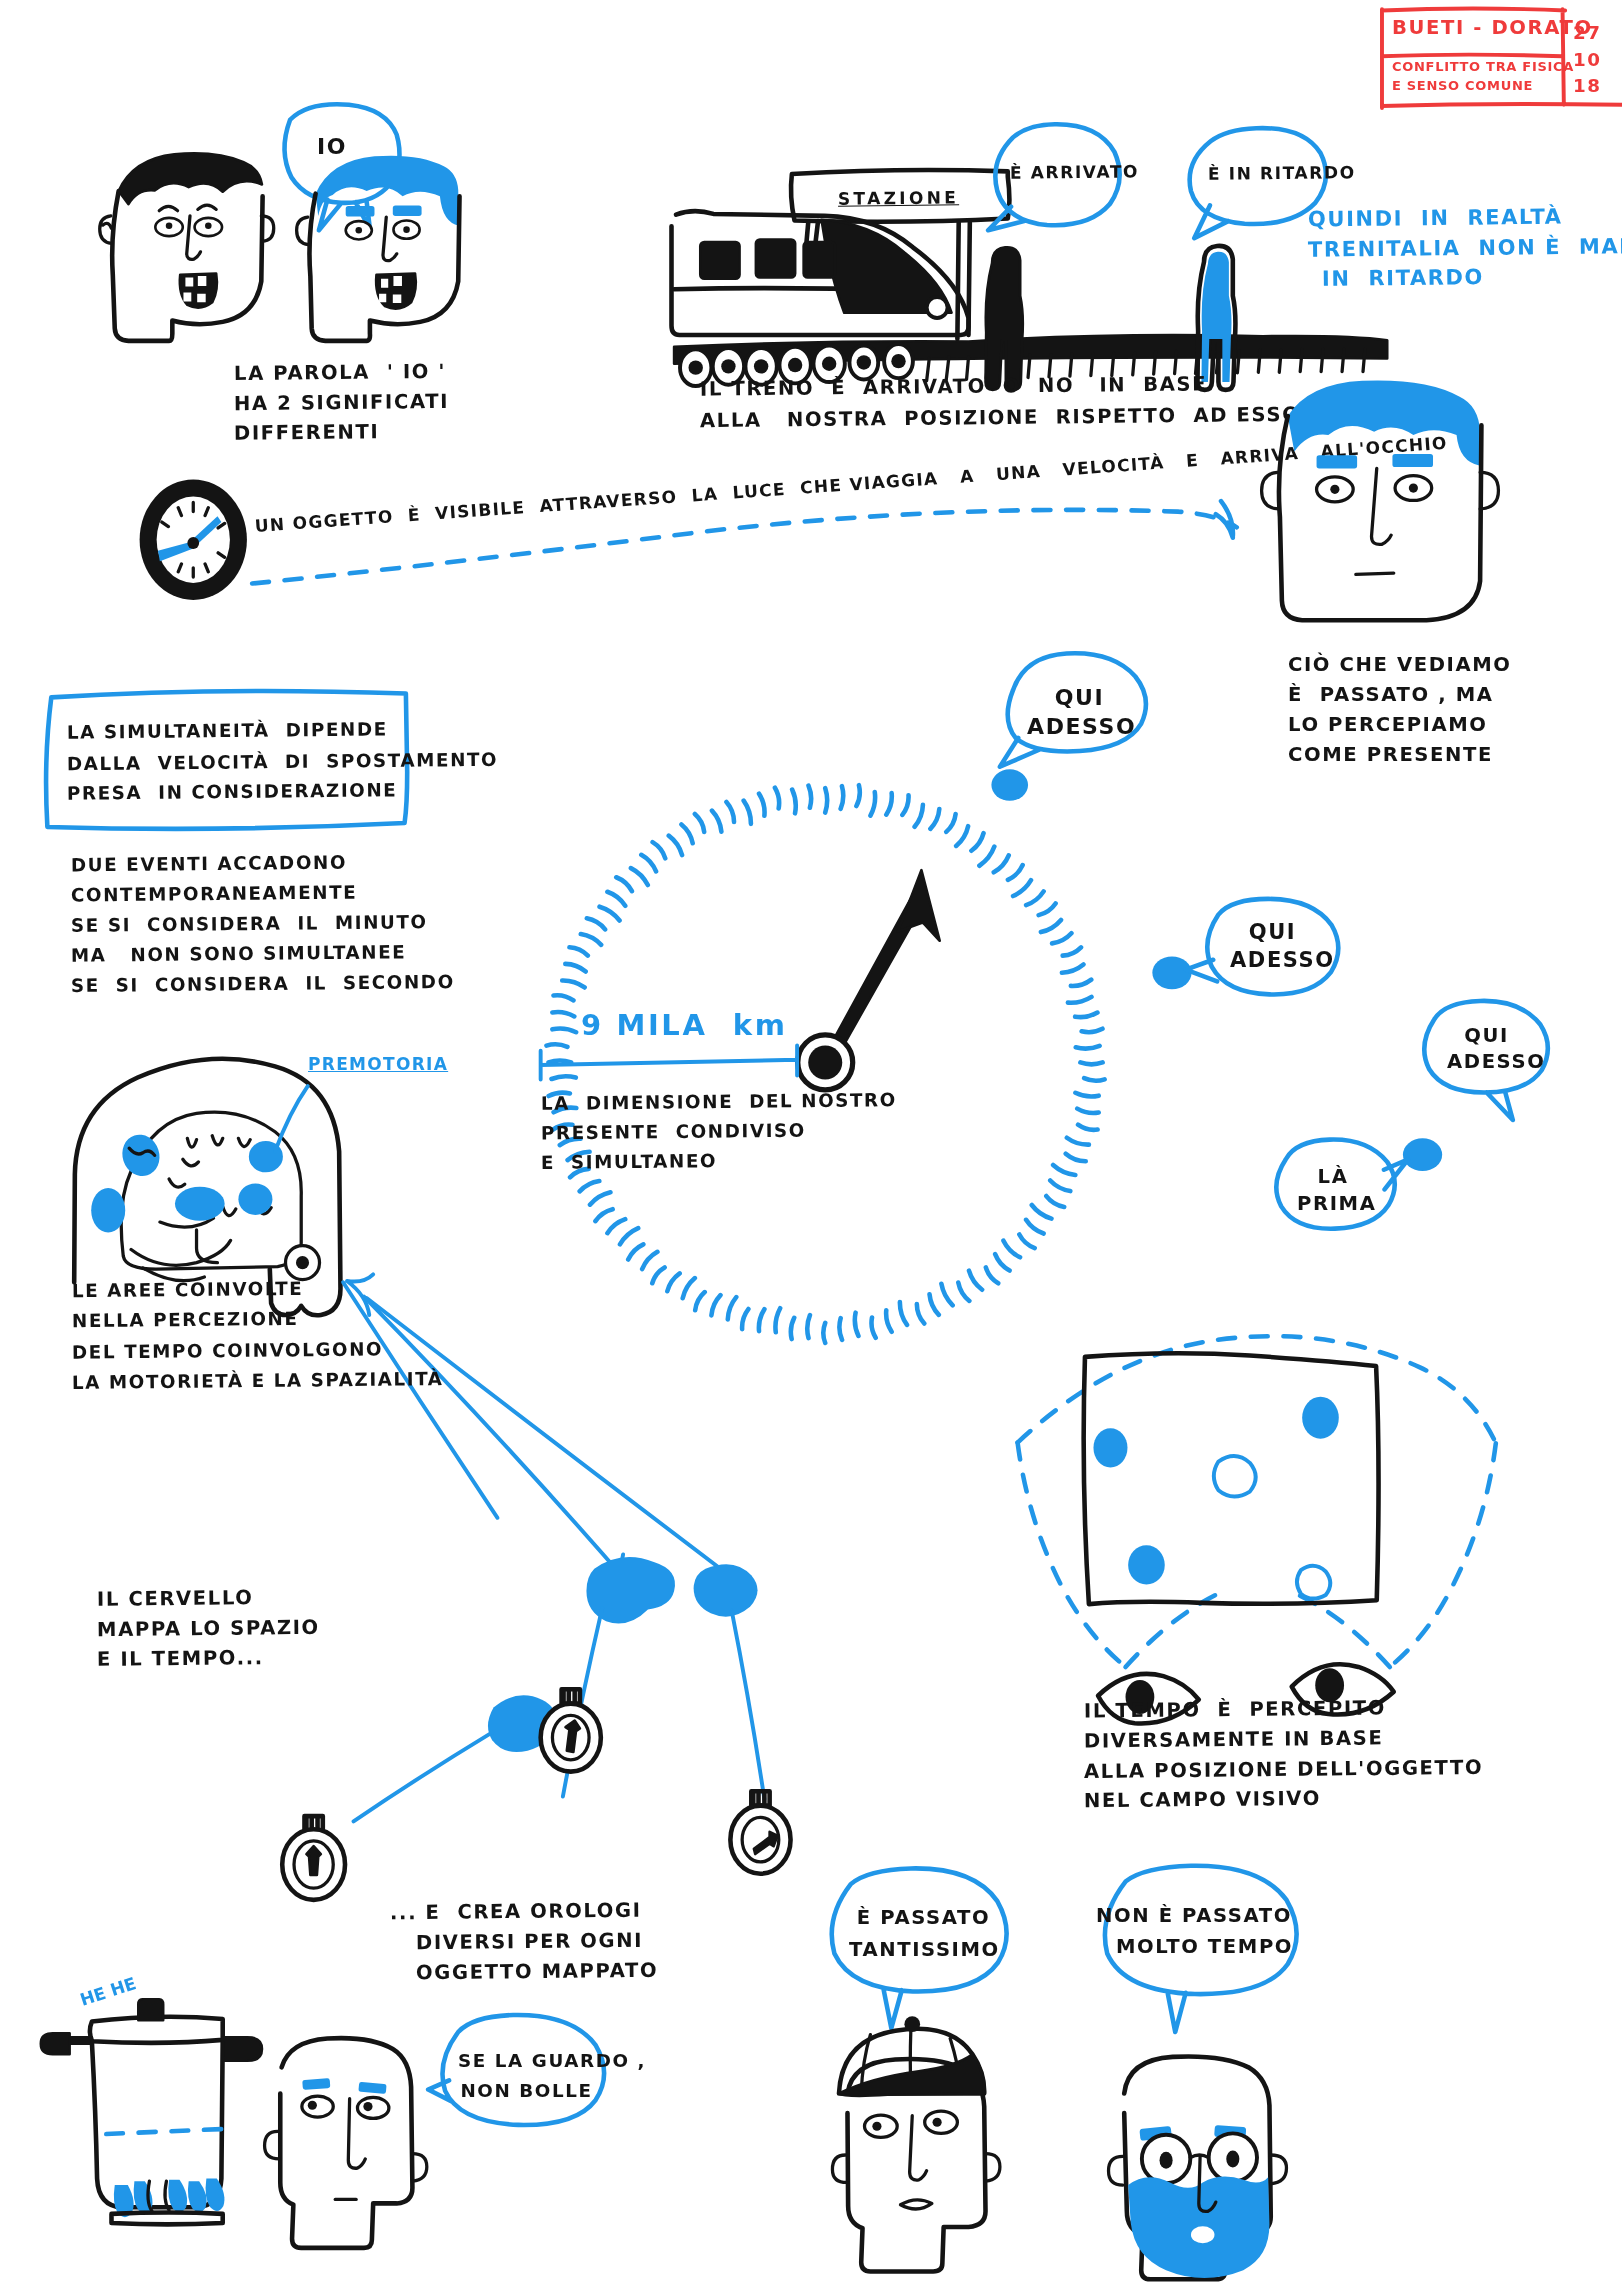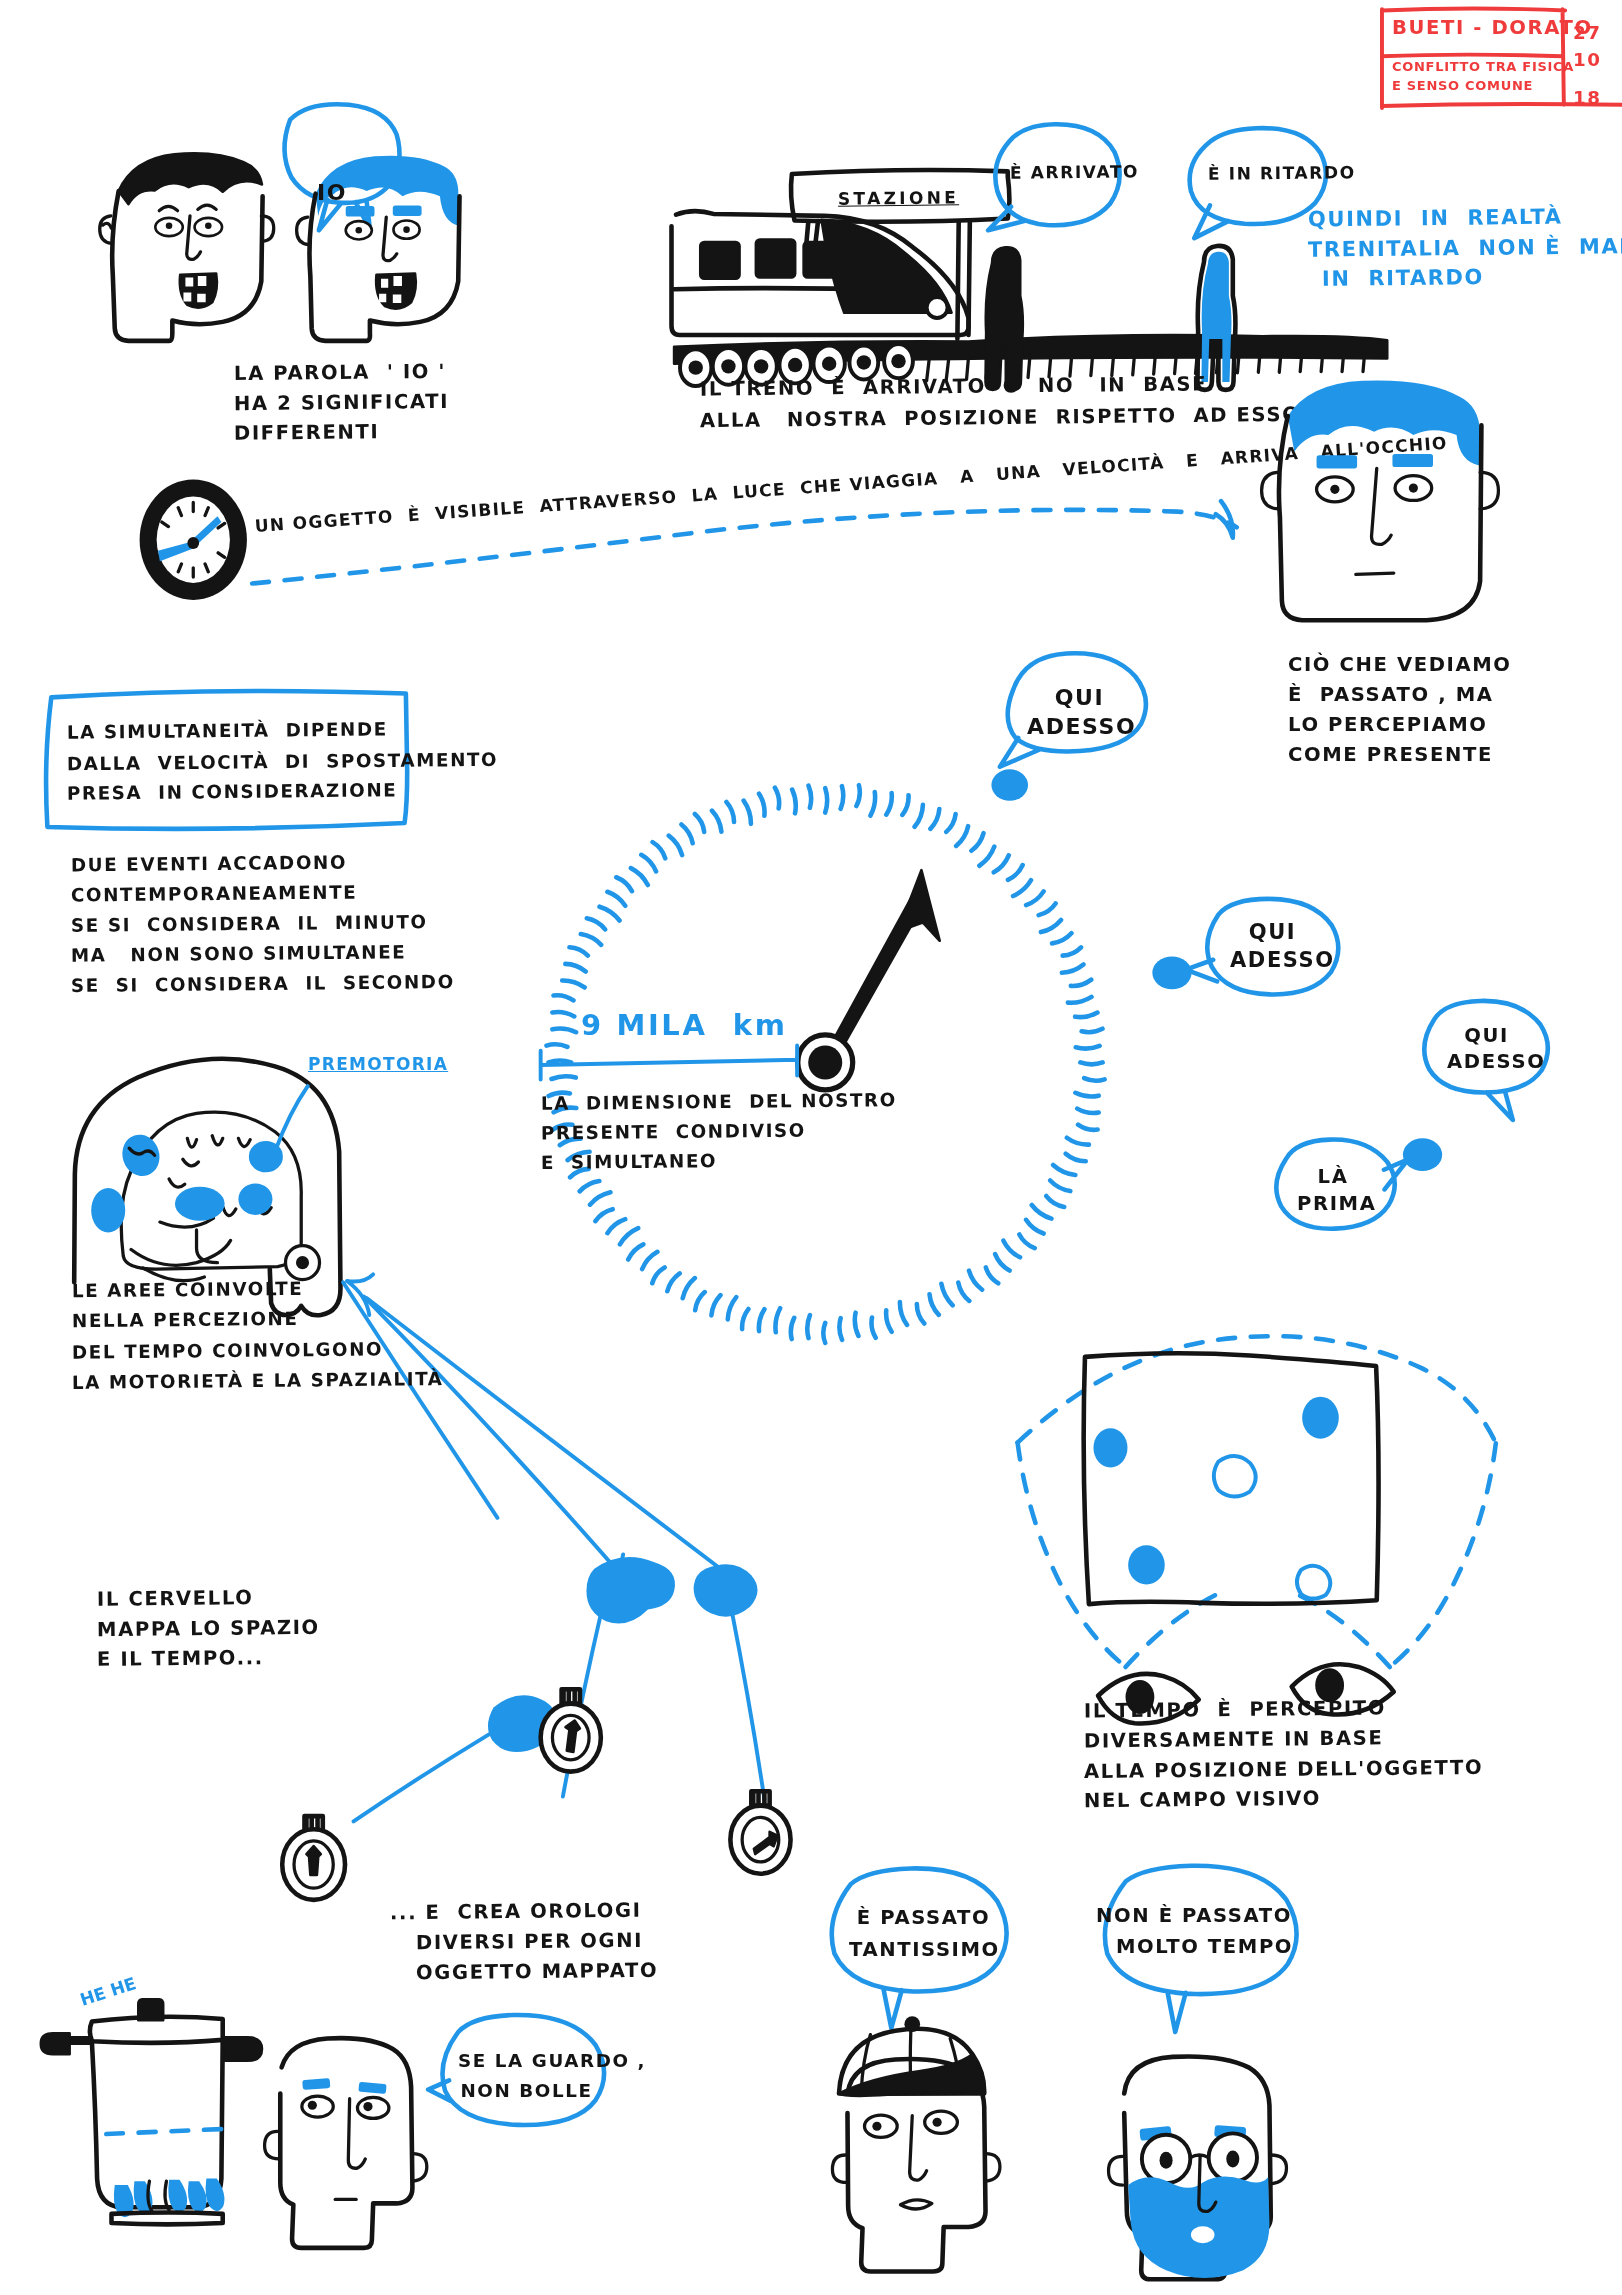--- a/index.html
+++ b/index.html
@@ -35,21 +35,21 @@
 <div class="stage">
 
 <svg width="1623" height="2295" viewBox="0 0 2480 3508">
   <path class="red" d="M2112 14 L2112 165 M2112 16 Q2250 10 2392 16 M2112 86 Q2240 81 2388 86 M2112 162 Q2270 157 2480 160 M2388 14 L2390 160"></path>
 </svg>
 <div class="abs hw red t30" style="left:1392px;top:14.4px;">BUETI - DORATO</div>
 <div class="abs hw red t20" style="left:1392px;top:58px;font-size:13px;letter-spacing:0.7px;">CONFLITTO TRA FISICA</div>
 <div class="abs hw red t20" style="left:1392px;top:77px;font-size:13px;letter-spacing:0.7px;">E SENSO COMUNE</div>
 <div class="abs hw red t28" style="left:1573px;top:19.6px;">27</div>
 <div class="abs hw red t28" style="left:1573px;top:47px;">10</div>
-<div class="abs hw red t28" style="left:1573px;top:73px;margin-top:12px;">18</div>
+<div class="abs hw red t28" style="left:1573px;top:73px;">18</div>
 
 <svg width="1623" height="2295" viewBox="0 0 2480 3508">
 
   <path class="blue" d="M443 183 Q425 231 445 271 Q468 307 521 310 Q571 312 596 281 Q618 248 606 206
         Q590 166 533 160 Q470 155 443 183 Z
         M500 305 L487 352 L520 312 M543 309 L565 350 L560 308"></path>
 
   <path class="inkfill" d="M181 292 Q203 243 266 236 Q330 230 372 248 Q396 258 400 282
         Q366 268 340 293 Q318 272 288 286 Q260 272 236 291 Q210 288 196 312 Z"></path>
   <path class="ink" d="M181 292 Q168 358 172 420 L175 502 Q176 520 196 521 L258 521
@@ -74,21 +74,21 @@
   <rect class="bluefill" x="528" y="315" width="44" height="16" rx="4"></rect>
   <rect class="bluefill" x="600" y="314" width="44" height="16" rx="4"></rect>
   <ellipse class="white" cx="548" cy="352" rx="20" ry="14" stroke="#141414" stroke-width="4"></ellipse>
   <circle cx="548" cy="352" r="5" fill="#141414"></circle>
   <ellipse class="white" cx="621" cy="351" rx="20" ry="14" stroke="#141414" stroke-width="4"></ellipse>
   <circle cx="621" cy="351" r="5" fill="#141414"></circle>
   <path class="ink-thin" d="M590 332 L585 390 Q585 400 596 398 M596 398 Q603 394 606 388"></path>
   <path class="inkfill" d="M575 420 Q572 452 588 468 Q610 478 628 462 Q638 444 634 418 Z"></path>
   <path class="white" d="M582 426 h11 v14 h-11 Z M601 422 h13 v15 h-13 Z M579 449 h11 v13 h-11 Z M600 450 h13 v13 h-13 Z"></path>
 </svg>
-<div class="abs hw t34" style="left:317px;top:131px;margin-top:46px;">IO</div>
+<div class="abs hw t34" style="left:317px;top:131px;">IO</div>
 <div class="abs hw t30 sk" style="left:234px;top:359px;">LA PAROLA  ' IO '</div>
 <div class="abs hw t30 sk" style="left:234px;top:389px;">HA 2 SIGNIFICATI</div>
 <div class="abs hw t30 sk" style="left:234px;top:419px;">DIFFERENTI</div>
 
 <svg width="1623" height="2295" viewBox="0 0 2480 3508">
 
   <path class="ink" d="M1210 266 Q1380 256 1540 262 L1540 270 Q1545 308 1540 334
         Q1380 342 1214 337 Q1206 300 1210 266 Z"></path>
   <path class="ink" d="M1250 338 L1246 372 M1235 340 L1232 374 M1465 340 L1463 518 M1482 340 L1480 512"></path>
 

